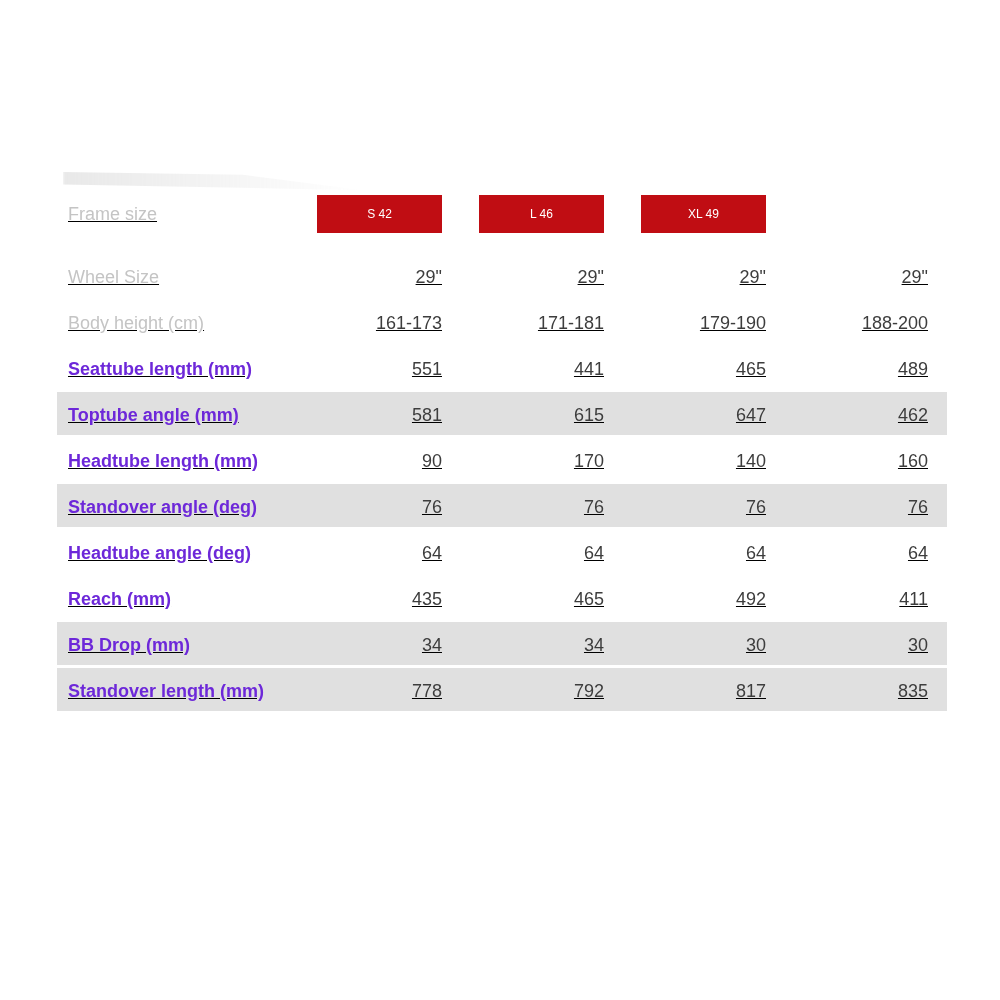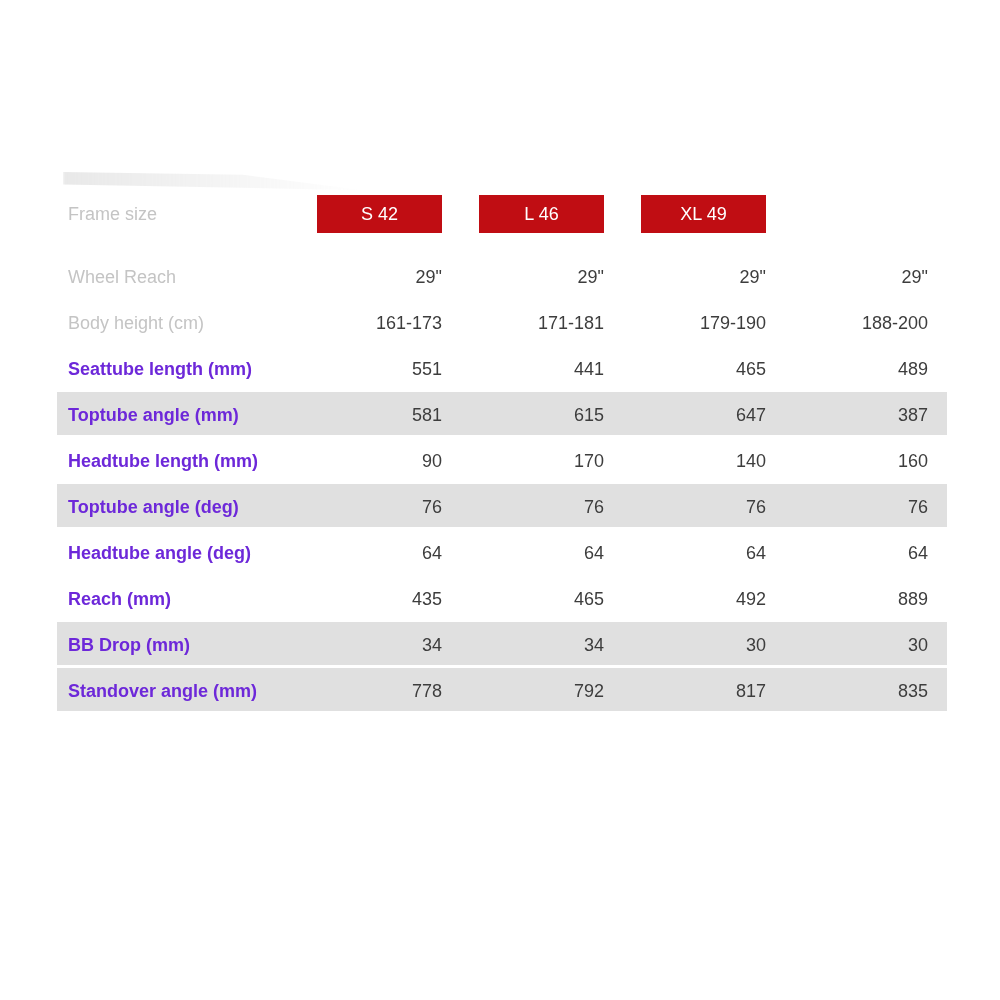--- a/index.html
+++ b/index.html
@@ -22,20 +22,21 @@
     background: linear-gradient(to right, rgba(190,190,190,0.35), rgba(255,255,255,0));
     clip-path: polygon(0 25%, 60% 35%, 100% 90%, 55% 80%, 0 70%);
     filter: blur(1.5px);
   }
 
   .geo-table {
     position: absolute;
     left: 57px;
     top: 182px;
     width: 890px;
+    text-decoration: underline;
   }
 
   .row {
     display: grid;
     grid-template-columns: 212px 162px 162px 162px 162px;
     align-items: center;
     height: 46px;
     padding: 0 19px 0 11px;
     box-sizing: border-box;
     width: 890px;
@@ -57,21 +58,21 @@
 
   .badge-cell { text-align: right; }
   .badge {
     display: inline-flex;
     align-items: center;
     justify-content: center;
     width: 125px;
     height: 38px;
     background: #c00d13;
     color: #ffffff;
-    font-size: 18px;
+    font-size: 12px;
     border: none;
     padding: 0;
     cursor: pointer;
     font-family: "Liberation Sans", sans-serif;
   }
 </style>
 </head>
 <body>
 
 <div class="screen">
@@ -87,21 +88,21 @@
       </div>
       <div class="cell badge-cell">
         <button class="badge">L 46</button>
       </div>
       <div class="cell badge-cell">
         <button class="badge">XL 49</button>
       </div>
     </div>
 
     <div class="row">
-      <div class="cell label dim">Wheel Reach</div>
+      <div class="cell label dim">Wheel Size</div>
       <div class="cell value">29"</div>
       <div class="cell value">29"</div>
       <div class="cell value">29"</div>
       <div class="cell value">29"</div>
     </div>
 
     <div class="row">
       <div class="cell label dim">Body height (cm)</div>
       <div class="cell value">161-173</div>
       <div class="cell value">171-181</div>
@@ -115,67 +116,67 @@
       <div class="cell value">441</div>
       <div class="cell value">465</div>
       <div class="cell value">489</div>
     </div>
 
     <div class="row striped">
       <div class="cell label strong">Toptube angle (mm)</div>
       <div class="cell value">581</div>
       <div class="cell value">615</div>
       <div class="cell value">647</div>
-      <div class="cell value">387</div>
+      <div class="cell value">462</div>
     </div>
 
     <div class="row">
       <div class="cell label strong">Headtube length (mm)</div>
       <div class="cell value">90</div>
       <div class="cell value">170</div>
       <div class="cell value">140</div>
       <div class="cell value">160</div>
     </div>
 
     <div class="row striped">
-      <div class="cell label strong">Toptube angle (deg)</div>
+      <div class="cell label strong">Standover angle (deg)</div>
       <div class="cell value">76</div>
       <div class="cell value">76</div>
       <div class="cell value">76</div>
       <div class="cell value">76</div>
     </div>
 
     <div class="row">
       <div class="cell label strong">Headtube angle (deg)</div>
       <div class="cell value">64</div>
       <div class="cell value">64</div>
       <div class="cell value">64</div>
       <div class="cell value">64</div>
     </div>
 
 
     <div class="row">
       <div class="cell label strong">Reach (mm)</div>
       <div class="cell value">435</div>
       <div class="cell value">465</div>
       <div class="cell value">492</div>
-      <div class="cell value">889</div>
+      <div class="cell value">411</div>
     </div>
 
     <div class="row striped">
       <div class="cell label strong">BB Drop (mm)</div>
       <div class="cell value">34</div>
       <div class="cell value">34</div>
       <div class="cell value">30</div>
       <div class="cell value">30</div>
     </div>
 
 
     <div class="row striped">
-      <div class="cell label strong">Standover angle (mm)</div>
+      <div class="cell label strong">Standover length (mm)</div>
       <div class="cell value">778</div>
       <div class="cell value">792</div>
       <div class="cell value">817</div>
       <div class="cell value">835</div>
     </div>
 
   </div>
 </div>
 
 </body></html>

